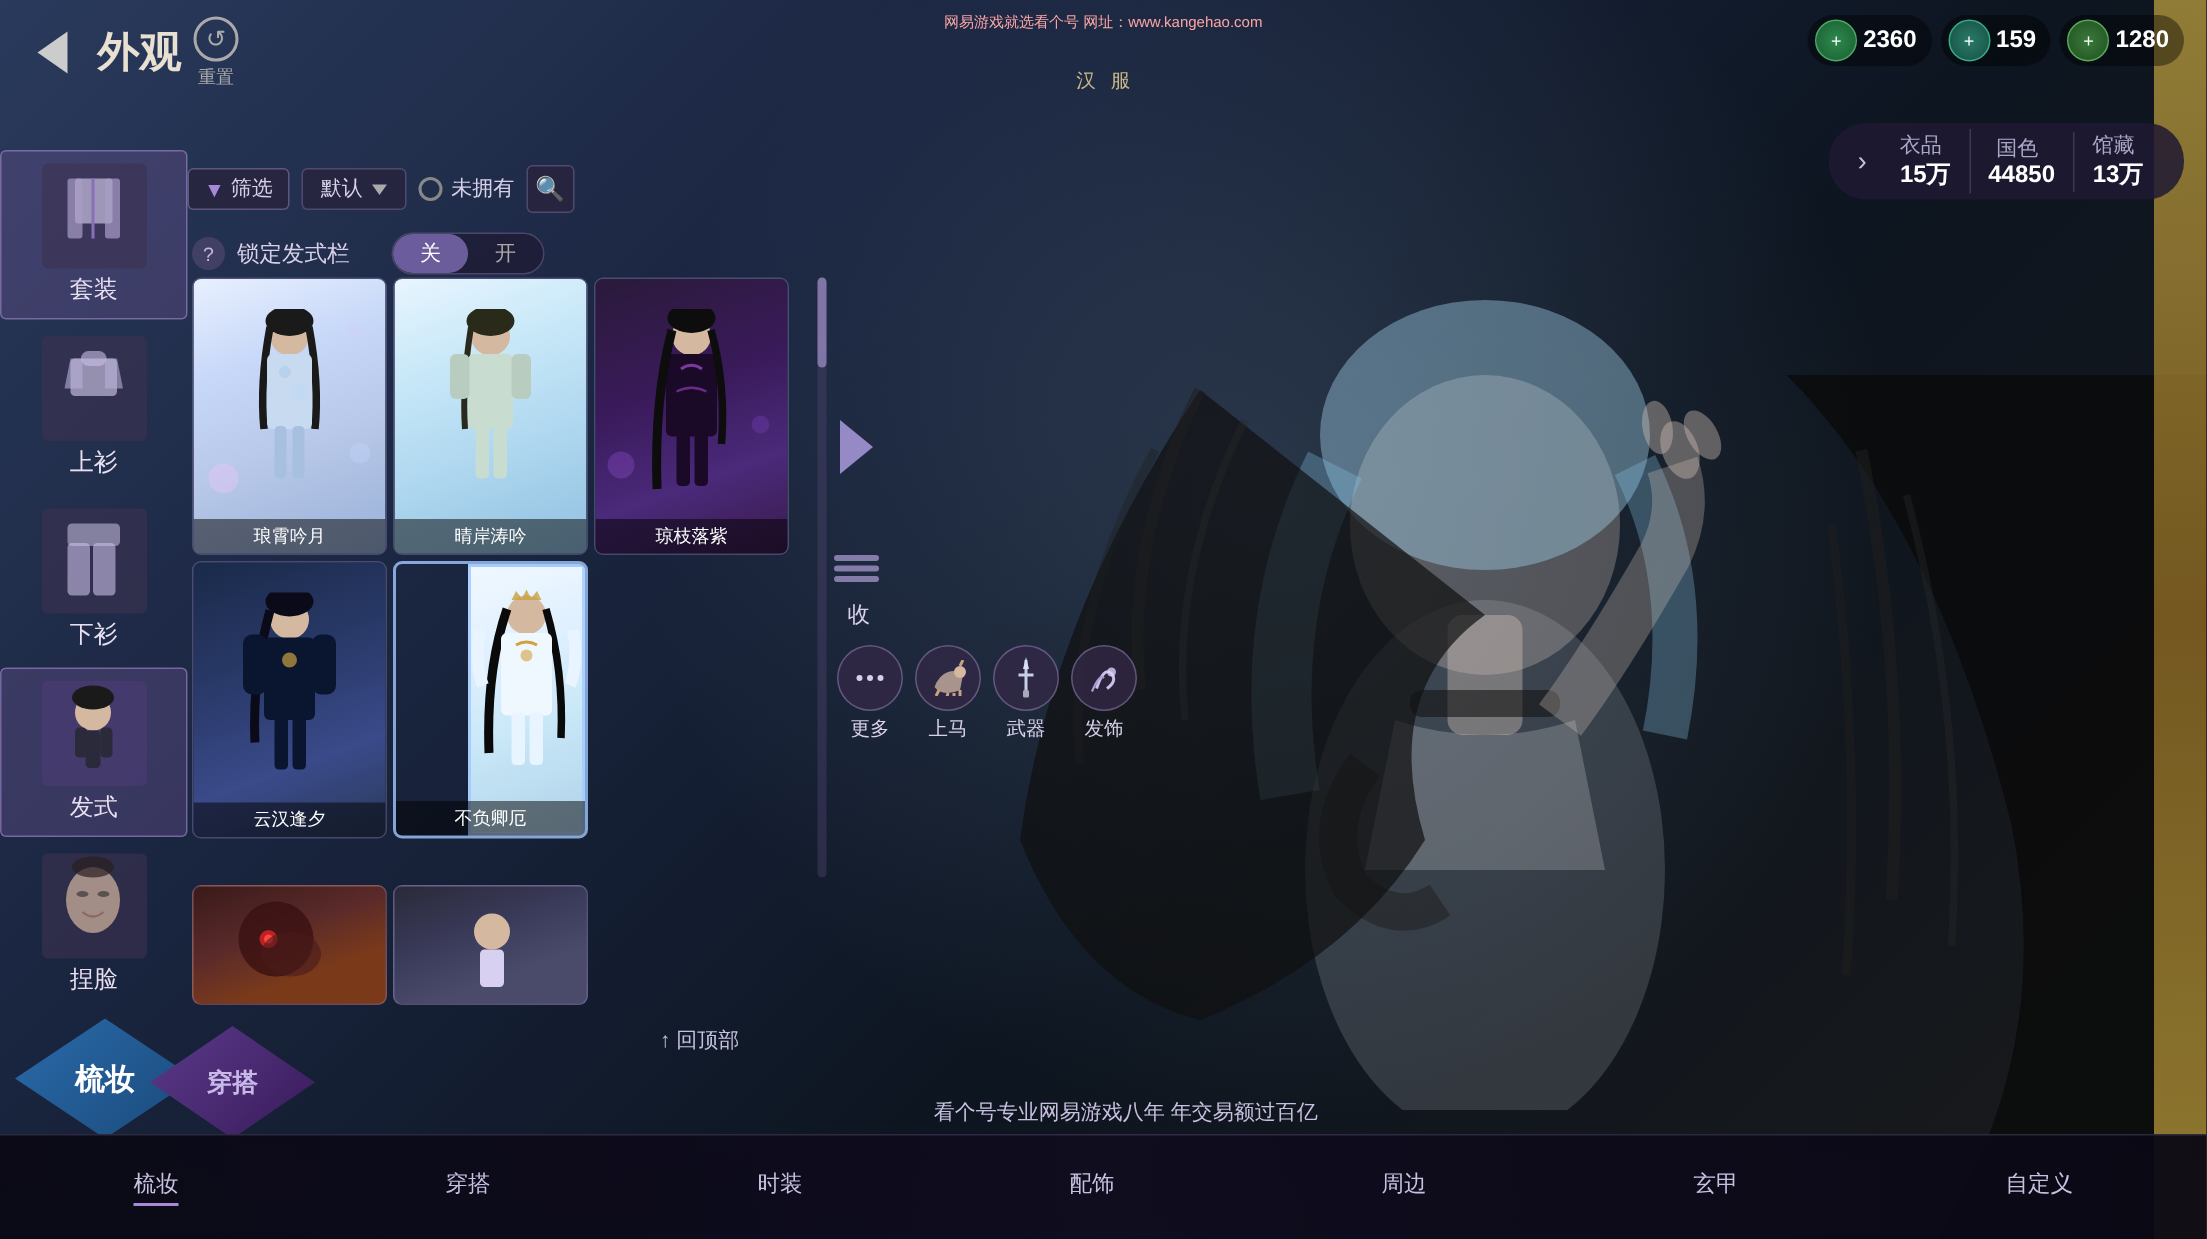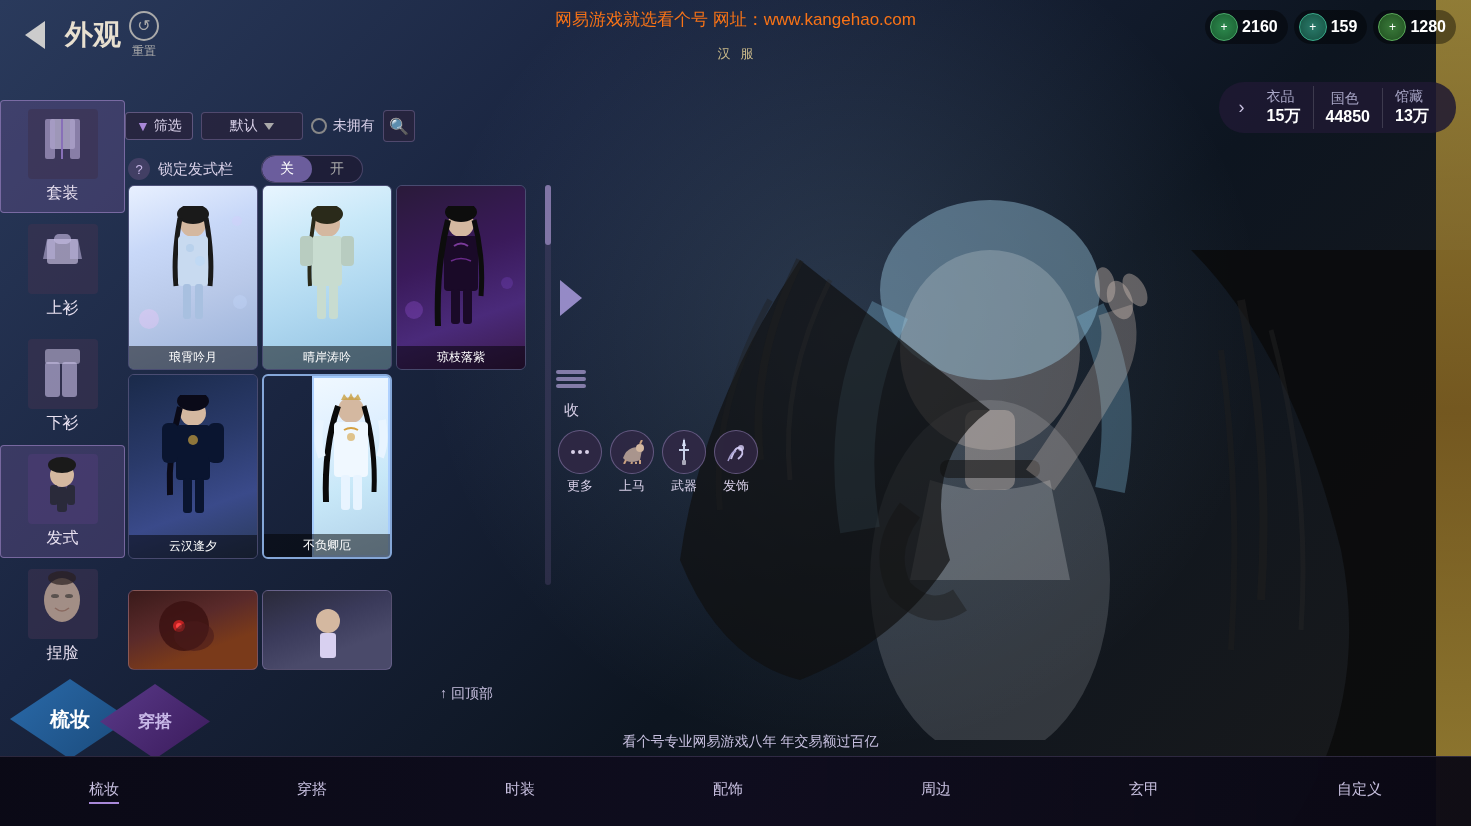--- a/index.html
+++ b/index.html
@@ -253,21 +253,21 @@
       font-size: 14px;
     }
 
     .sort-btn {
       display: flex;
       align-items: center;
       gap: 6px;
       background: rgba(40,35,60,0.8);
       border: 1px solid rgba(180,160,220,0.3);
       border-radius: 4px;
-      padding: 4px 28px;
+      padding: 4px 12px;
       cursor: pointer;
       color: #d8d0e8;
       font-size: 14px;
     }
 
     .dropdown-arrow {
       width: 0;
       height: 0;
       border-left: 5px solid transparent;
       border-right: 5px solid transparent;
@@ -585,22 +585,22 @@
       border-radius: 3px;
       position: absolute;
       top: 0;
     }
 
     .header-marquee {
       position: absolute;
       top: 0;
       left: 50%;
       transform: translateX(-50%);
-      color: #f97316;
-      font-size: 17px;
+      color: #fca5a5;
+      font-size: 10px;
       white-space: nowrap;
       z-index: 15;
       padding-top: 8px;
       display: flex;
       align-items: center;
       gap: 30px;
     }
 
     .top-server-name {
       position: absolute;
@@ -641,21 +641,21 @@
       <div class="reset-circle">↺</div>
       <span class="reset-label">重置</span>
     </div>
   </div>
 
   <div style="position:absolute; right:15px; top:10px; display:flex; gap:6px; align-items:center;">
     <div class="currency-item">
       <div class="currency-icon green">
         <span style="color:#fff; font-size:12px;">+</span>
       </div>
-      <span class="currency-value">2160</span>
+      <span class="currency-value">2360</span>
     </div>
     <div class="currency-item">
       <div class="currency-icon teal">
         <span style="color:#fff; font-size:12px;">+</span>
       </div>
       <span class="currency-value">159</span>
     </div>
     <div class="currency-item">
       <div class="currency-icon jade">
         <span style="color:#fff; font-size:12px;">+</span>

